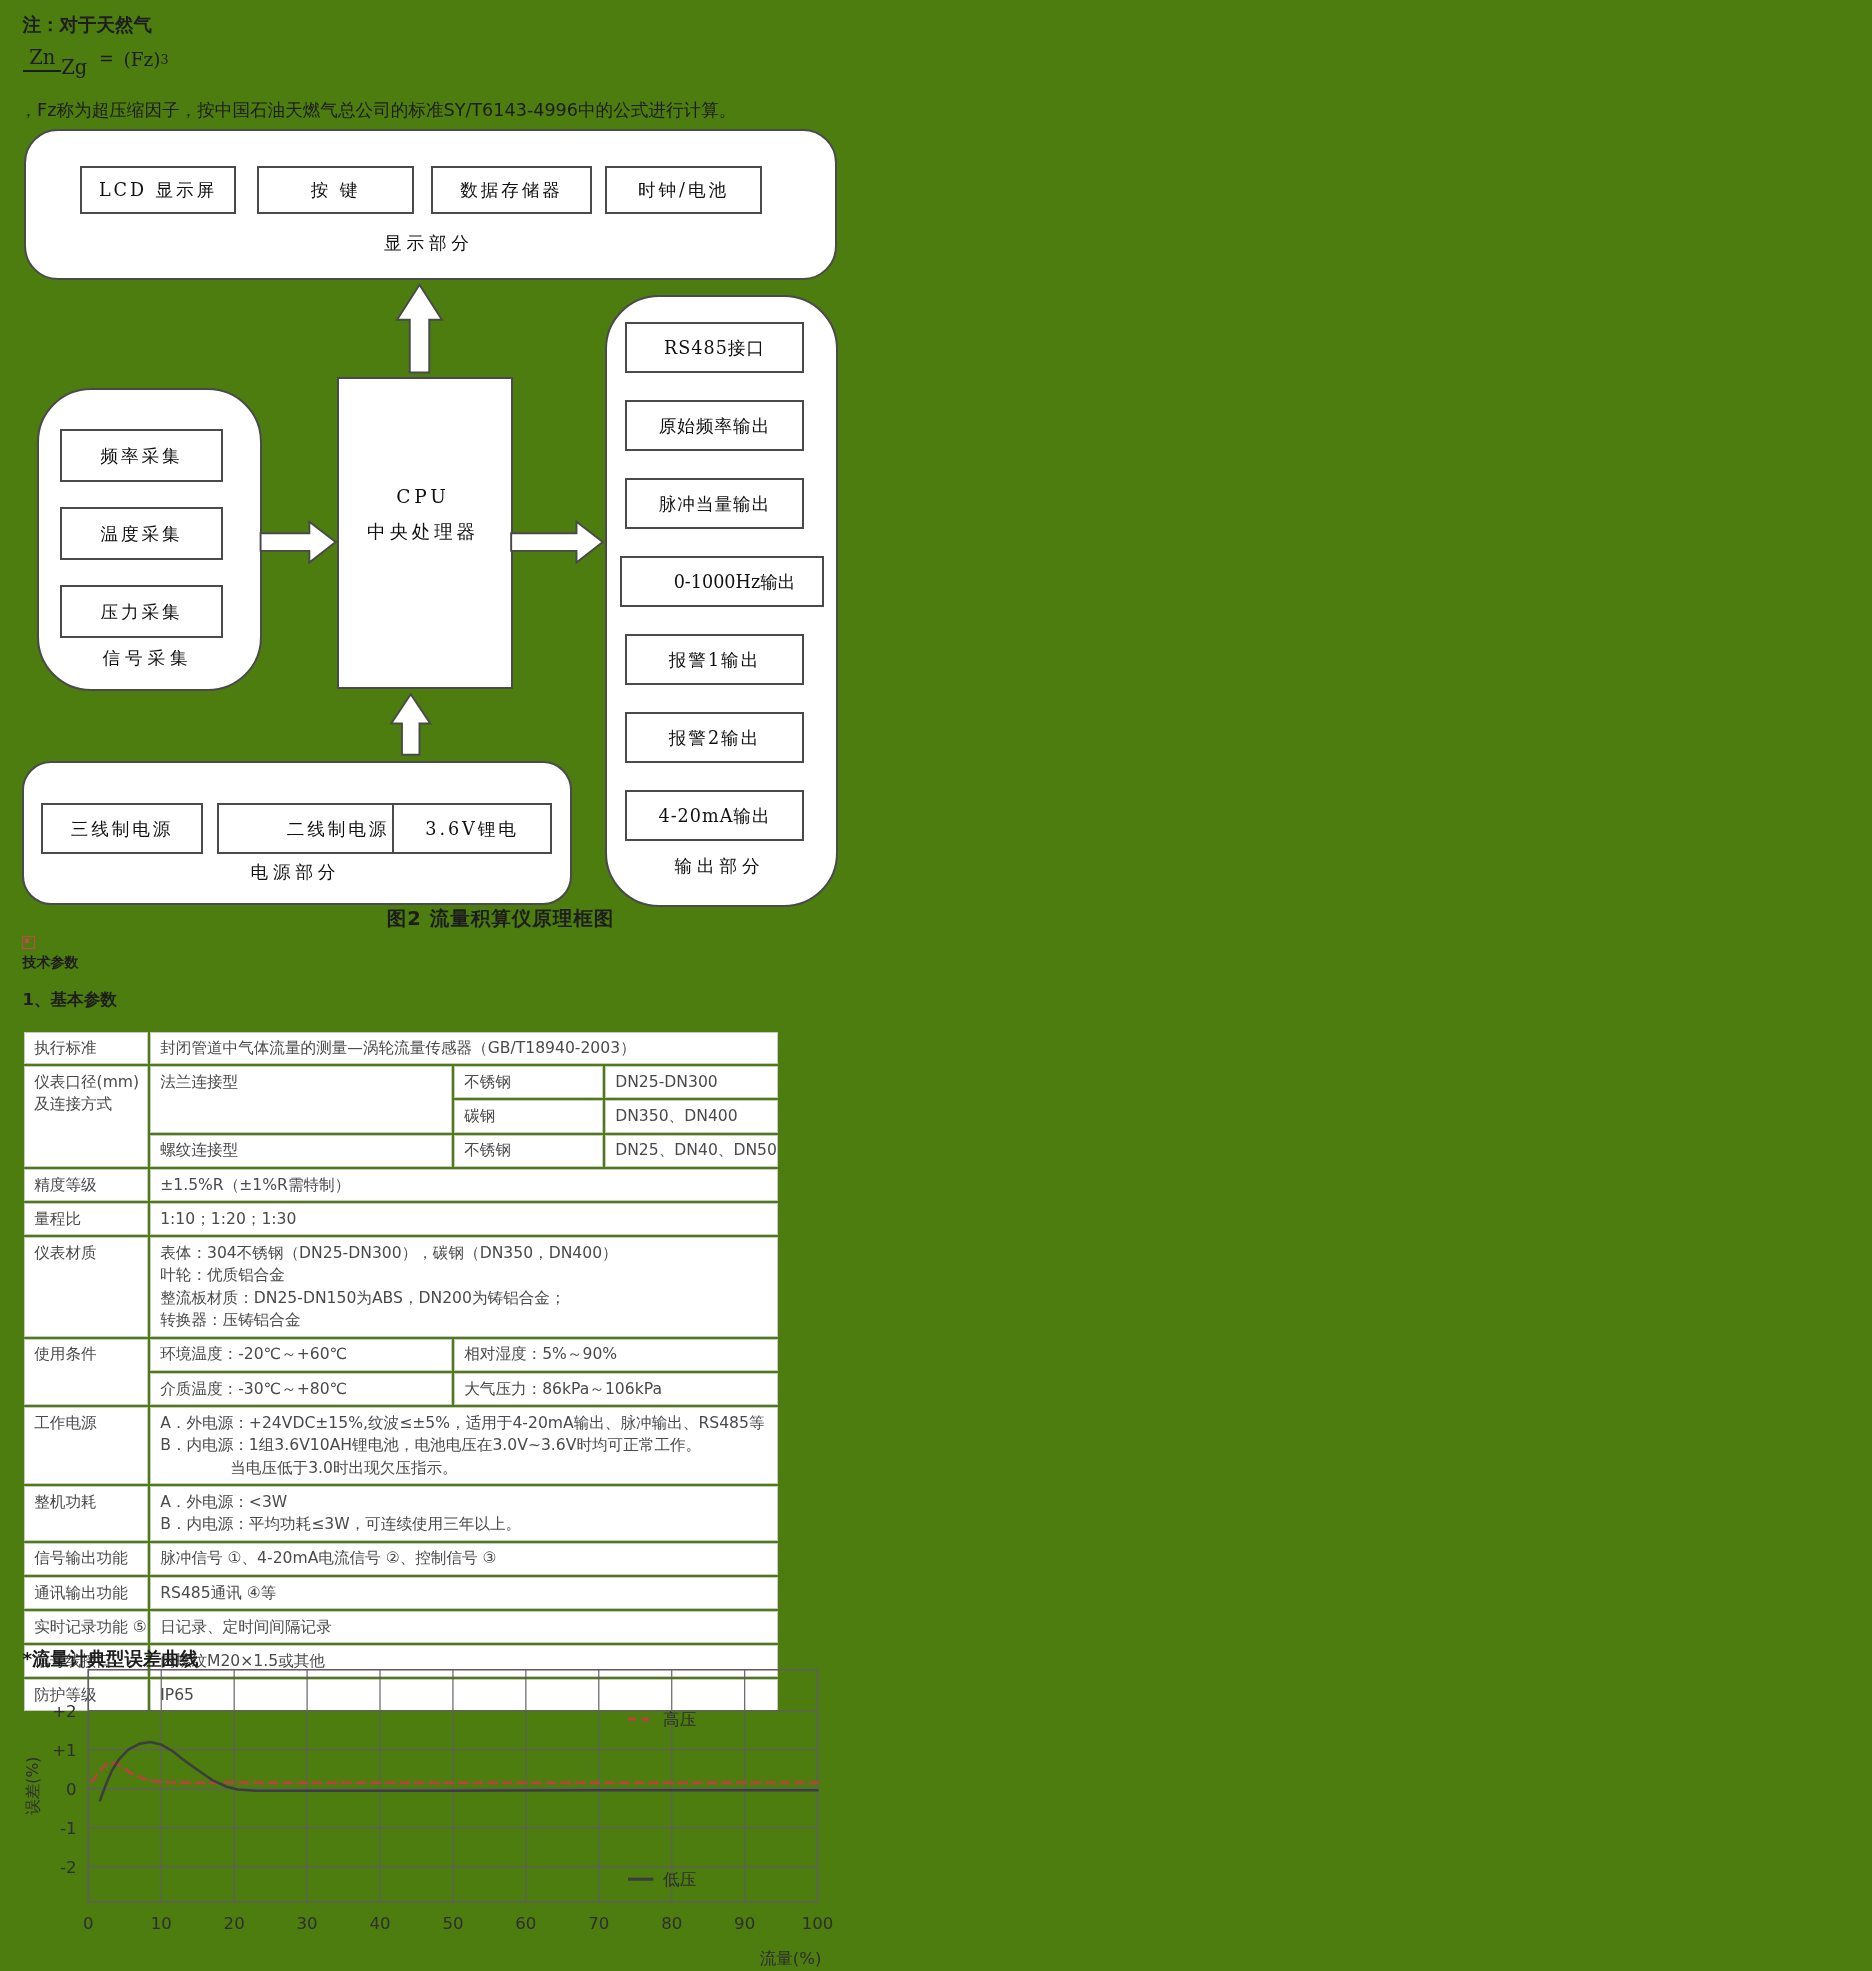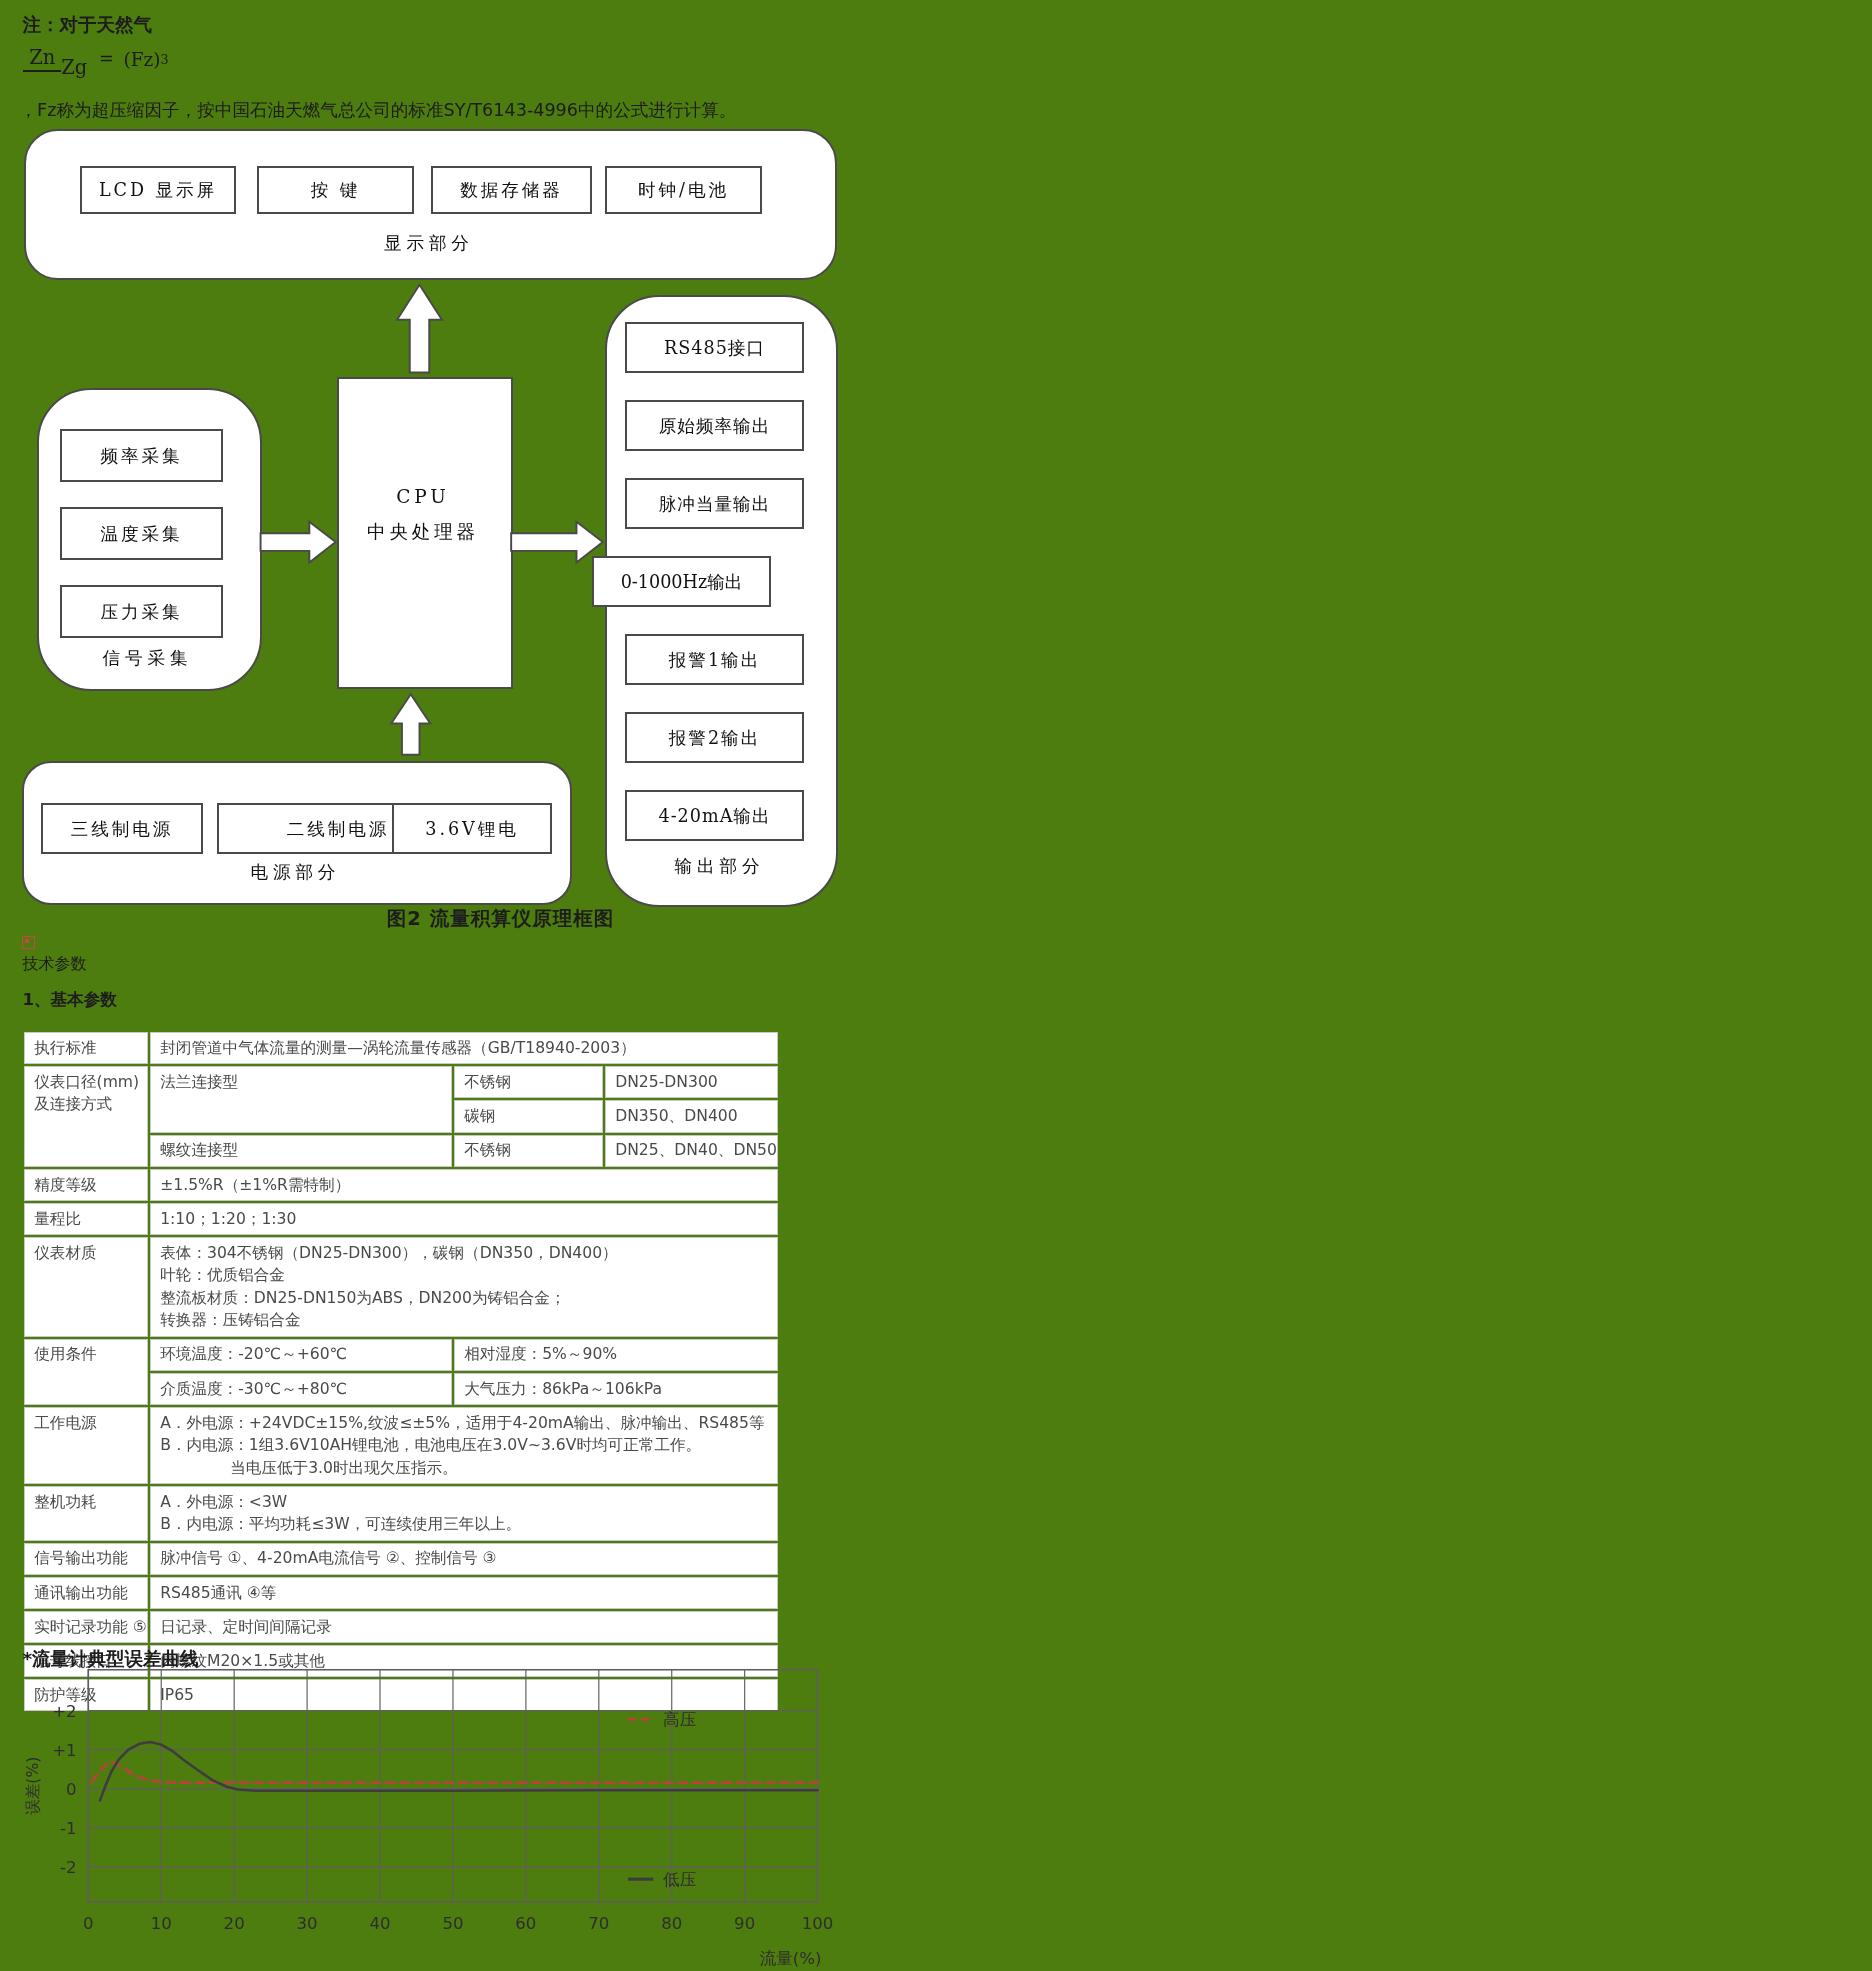--- a/index.html
+++ b/index.html
@@ -29,21 +29,21 @@
   .cpu-text{display:flex;flex-direction:column;align-items:center;gap:11.7px;
             font-family:"DejaVu Serif","Liberation Serif",serif;font-size:18.5px;letter-spacing:3.9px;color:#111;}
   .caption{font-size:19.5px;font-weight:bold;color:#1d1d1d;text-align:center;letter-spacing:1px;}
   svg.arrows{left:0;top:0;pointer-events:none;}
 
   
   .imgicon{left:22.4px;top:936px;width:10.7px;height:10.7px;border:1px solid #c54747;position:absolute;}
   .imgicon:before{content:"";position:absolute;left:2px;top:2px;width:3.9px;height:3.9px;background:#c54747;}
 
   
-  .h-tech{left:22.4px;top:954px;font-size:16px;font-weight:normal;color:#1d1d1d;}
+  .h-tech{left:22.4px;top:954px;font-size:14px;font-weight:bold;color:#1d1d1d;}
   .h-basic{left:22.4px;top:989px;font-size:16.6px;font-weight:bold;color:#1d1d1d;}
   .h-curve{left:22.4px;top:1646px;font-size:18.5px;font-weight:bold;color:#1d1d1d;}
 
   
   .ptable{left:22.4px;top:1030px;}
   table.params{border-collapse:separate;border-spacing:2.9px;table-layout:fixed;width:756px;}
   table.params td{border:1px solid #c8c8c8;font-size:15.6px;line-height:22.4px;color:#4a4a4a;
                   padding:3.9px 8.8px;vertical-align:top;background:#fff;overflow:hidden;white-space:nowrap;}
   table.params td.multi{white-space:normal;}
   .indent{padding-left:70px;}
@@ -84,21 +84,21 @@
   <div class="abs grp" style="left:337px;top:377px;width:172px;height:308px;border-radius:0;"></div>
   <div class="abs cpu-text" style="left:337px;top:486px;width:172px;">
     <span>CPU</span>
     <span>中央处理器</span>
   </div>
 
   <div class="abs grp" style="left:605px;top:295px;width:229px;height:608px;border-radius:54px;"></div>
   <div class="abs box" style="left:625px;top:314px;width:175px;height:47px;letter-spacing:1px;">RS485接口</div>
   <div class="abs box" style="left:625px;top:392px;width:175px;height:47px;letter-spacing:1px;">原始频率输出</div>
   <div class="abs box" style="left:625px;top:470px;width:175px;height:47px;letter-spacing:1px;">脉冲当量输出</div>
-  <div class="abs box" style="left:592px;top:548px;width:175px;height:47px;letter-spacing:0;">0-1000Hz输出</div>
+  <div class="abs box" style="left:620px;top:548px;width:175px;height:47px;letter-spacing:0;padding-left:25px;">0-1000Hz输出</div>
   <div class="abs box" style="left:625px;top:626px;width:175px;height:47px;letter-spacing:2px;">报警1输出</div>
   <div class="abs box" style="left:625px;top:704px;width:175px;height:47px;letter-spacing:2px;">报警2输出</div>
   <div class="abs box" style="left:625px;top:782px;width:175px;height:47px;letter-spacing:1px;">4-20mA输出</div>
   <div class="abs grp-label" style="left:605px;top:854px;width:229px;">输出部分</div>
 
   <div class="abs grp" style="left:22.4px;top:761px;width:546px;height:140px;border-radius:29px;"></div>
   <div class="abs box" style="left:41px;top:795px;width:158px;height:47px;">三线制电源</div>
   <div class="abs box" style="left:217px;top:795px;width:158px;height:47px;padding-left:40px;">二线制电源</div>
   <div class="abs box" style="left:392px;top:795px;width:156px;height:47px;">3.6V锂电</div>
   <div class="abs grp-label" style="left:22.4px;top:860px;width:546px;">电源部分</div>

